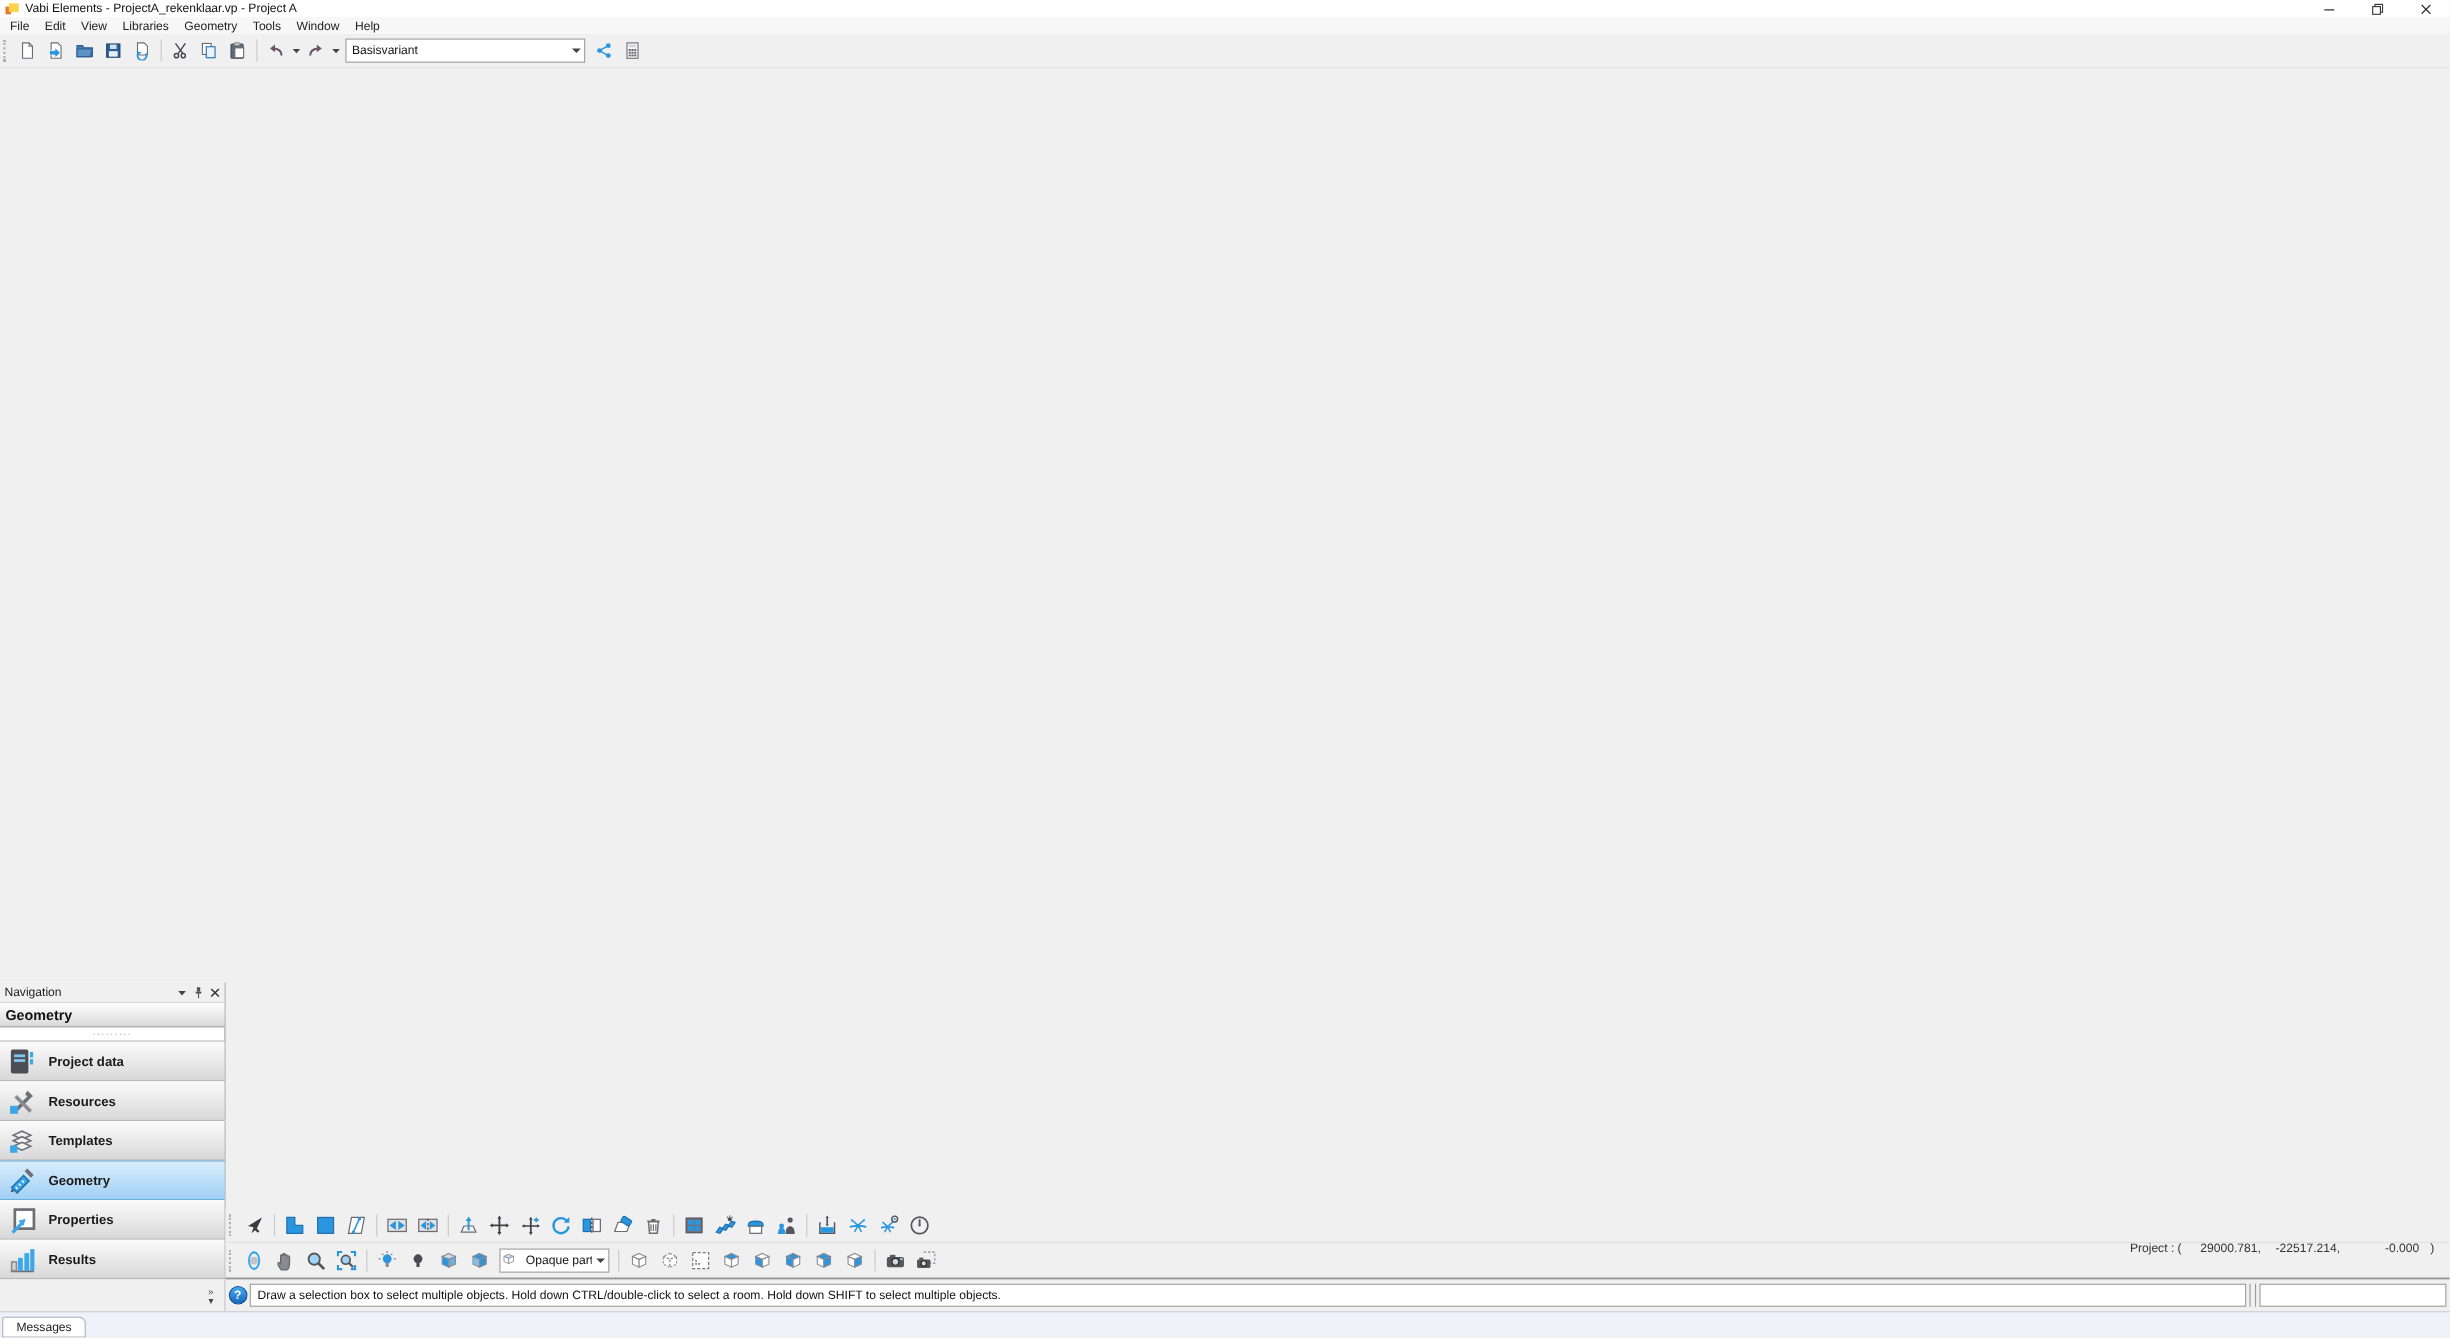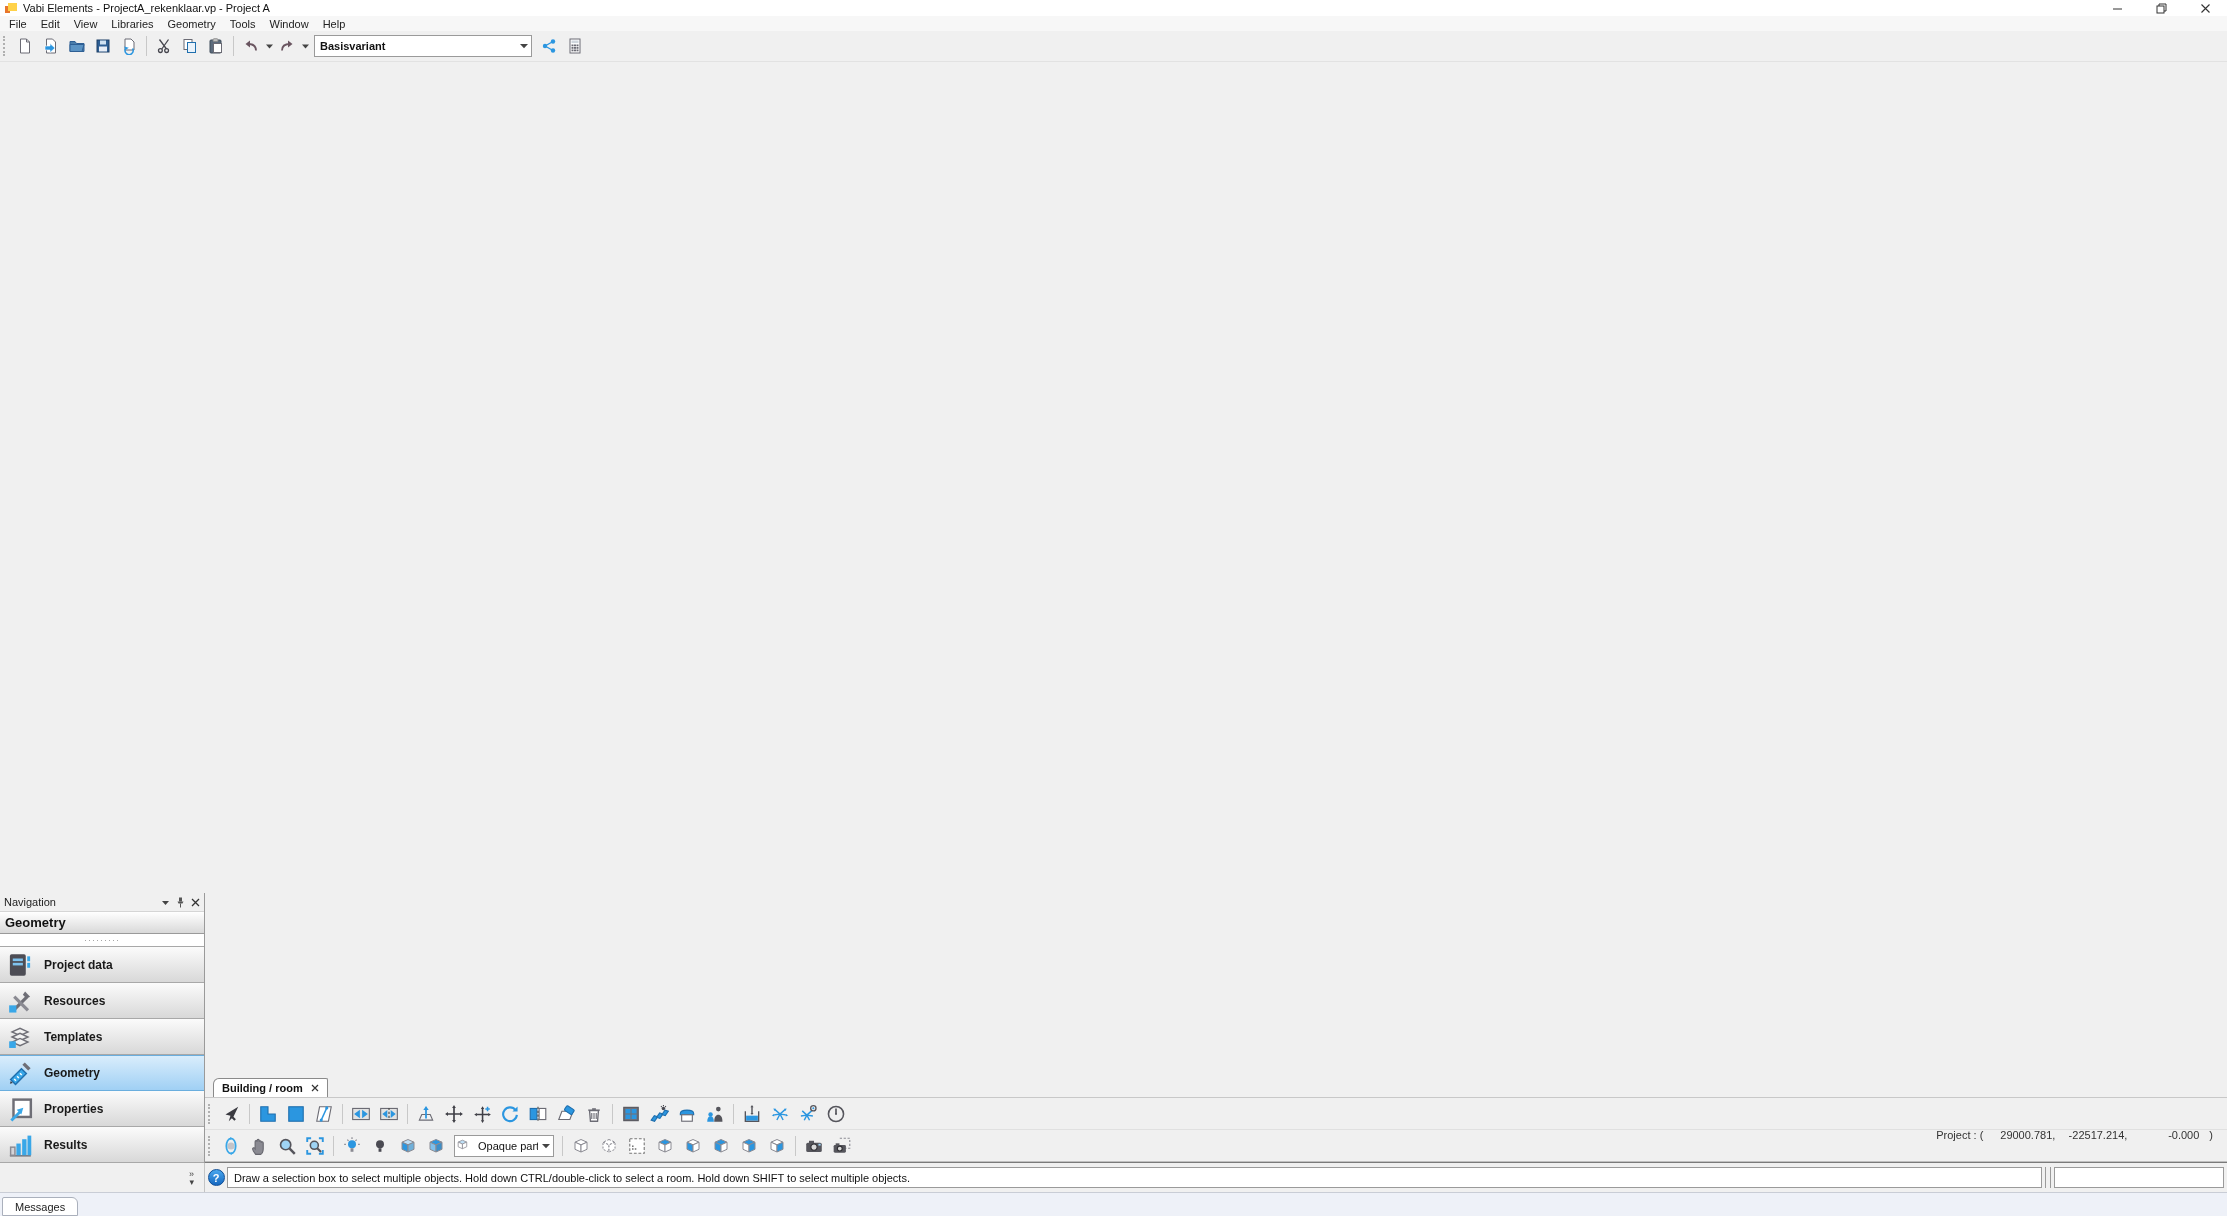--- a/index.html
+++ b/index.html
@@ -234,21 +234,21 @@
             <path d="M4 13.5c0-4.5 3.5-6.5 8-6.5" fill="none" stroke="#6a5560" stroke-width="1.8"></path>
             <path d="M10 3.5L14.5 7 10 10.5z" fill="#6a5560"></path>
           </svg>
         </span>
       </span>
       <span class="tcaret">
         <svg width="7" height="5" viewBox="0 0 7 5">
           <path d="M0 .5l3.5 4L7 .5z" fill="#444"></path>
         </svg>
       </span>
-      <span class="combo" style="width: 218px; font-weight: bold;">
+      <span class="combo" style="width: 218px;">
         <span class="combo-text">Basisvariant</span>
         <span class="combo-arrow">
           <svg width="8" height="6" viewBox="0 0 8 6">
             <path d="M0 1l4 4.2L8 1z" fill="#444"></path>
           </svg>
         </span>
       </span>
       <span class="tbtn">
         <span style="display:flex">
           <svg width="18" height="18" viewBox="0 0 18 18">
@@ -370,28 +370,20 @@
                 <rect x="10.5" y="5" width="3" height="11.1" fill="#39a7e8"></rect>
                 <rect x="14.2" y="2.5" width="2.6" height="13.6" fill="#39a7e8"></rect>
               </svg>
             </span>
             <span>Results</span>
           </div>
         </div>
     </div>
 
     <div class="main-col">
-      <div class="tabrow">
-        <div class="tab">
-          <span>Building / room</span>
-          <svg class="tab-close" width="8" height="8" viewBox="0 0 8 8">
-              <path d="M1 1l6 6M7 1L1 7" stroke="#333" stroke-width="1.2"></path>
-            </svg>
-        </div>
-      </div>
       <div class="toolbar draw-toolbar">
           <span class="tgrip"></span>
           <span class="tbtn2">
             <span style="display:flex">
               <svg width="20" height="20" viewBox="0 0 18 18">
                 <path d="M15.5 2.5L4 9.5l4.5 1L7 15.5l2.8-2.6 2.2 2.2 1.4-1.4-2.2-2.2z" fill="#3a3a40"></path>
               </svg>
             </span>
           </span>
           <span class="tsep"></span>

